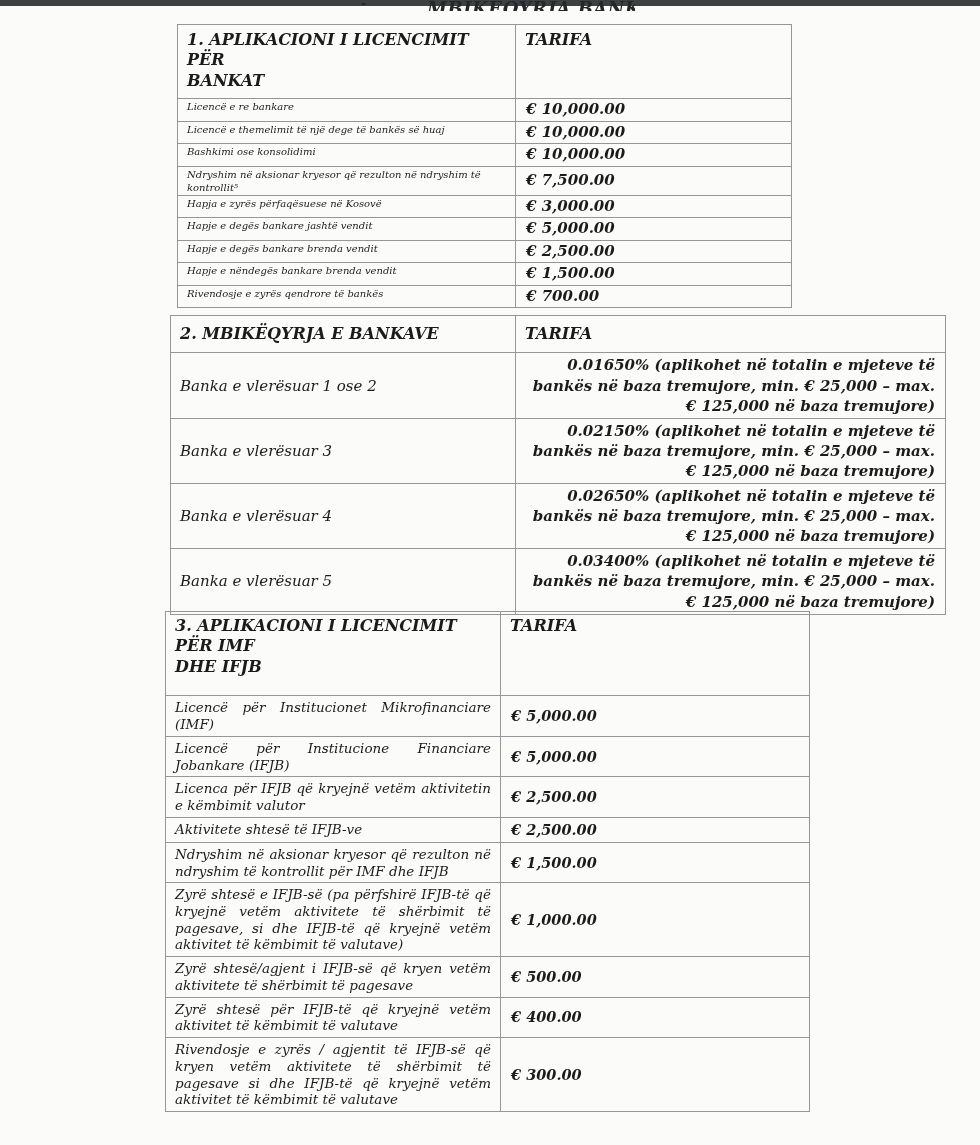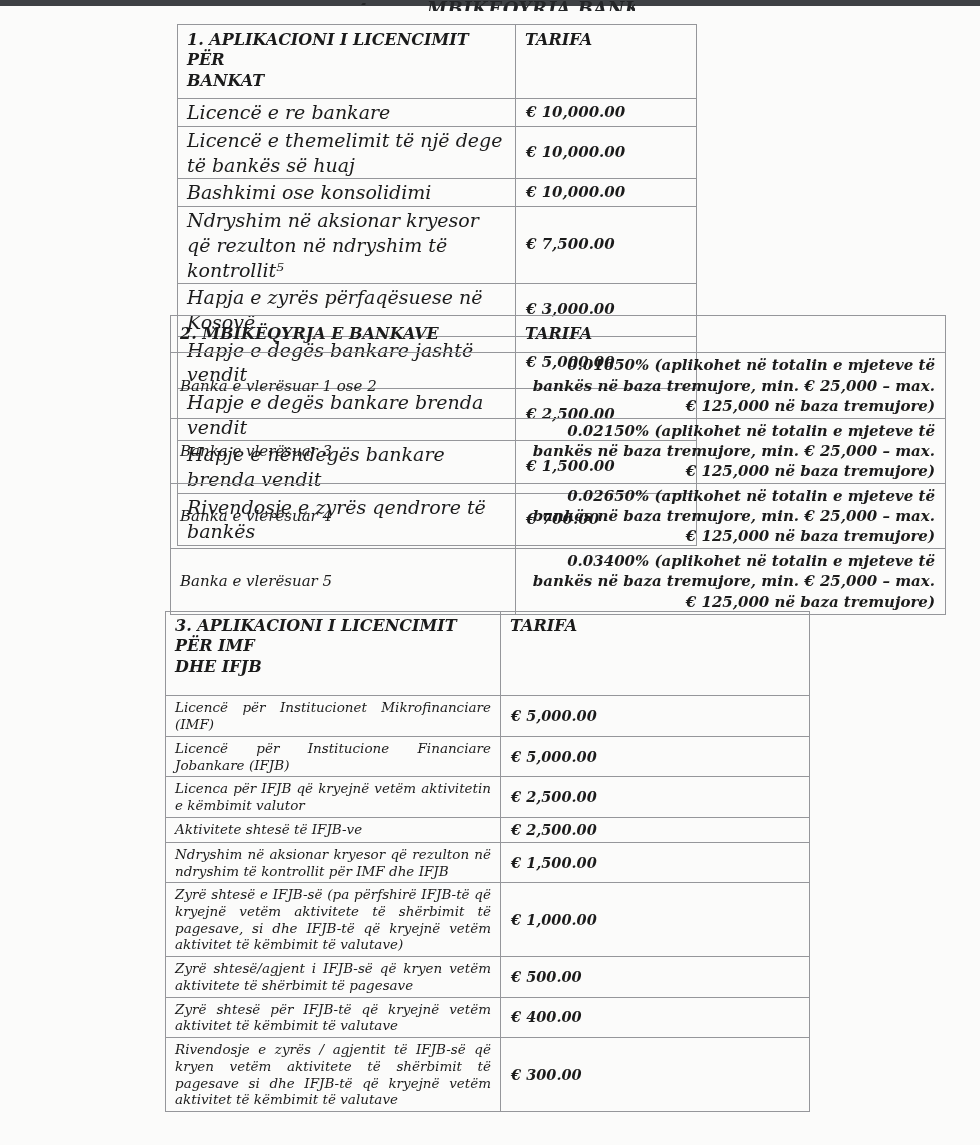--- a/index.html
+++ b/index.html
@@ -26,23 +26,23 @@
 
   
   table { position:absolute; border-collapse:collapse; table-layout:fixed; }
   table, td { border:1px solid #95969a; }
   table { border-color:#84858a; }
   td { vertical-align:top; font-style:italic; overflow:hidden; }
   .hdr td { font-weight:bold; font-size:16px; line-height:1.28; padding:5px 9px 7px 9px; vertical-align:top; }
   .hdr .title { white-space:pre-line; }
   td.tariff { font-weight:bold; }
 
-  .t1 { left:177px; top:24px; width:520px; }
+  .t1 { left:177px; top:24px; width:615px; }
   .t1 col.c1 { width:338px; }
-  .t1 td.label  { font-size:19px; line-height:1.3; padding:1px 9px; }
+  .t1 td.label  { font-size:10px; line-height:1.3; padding:1px 9px; }
   .t1 td.tariff { font-size:15px;  line-height:1.3; padding:1px 10px; vertical-align:middle; }
 
   .t2 { left:170px; top:315px; width:776px; }
   .t2 col.c1 { width:345px; }
   .t2 .hdr td { padding:8px 9px; }
   .t2 td.label  { font-size:15px; padding:2px 9px; vertical-align:middle; }
   .t2 td.tariff { font-size:15px; line-height:1.34; padding:2px 10px;text-align:right; }
 
   .t3 { left:165px; top:611px; width:645px; }
   .t3 col.c1 { width:335px; }

